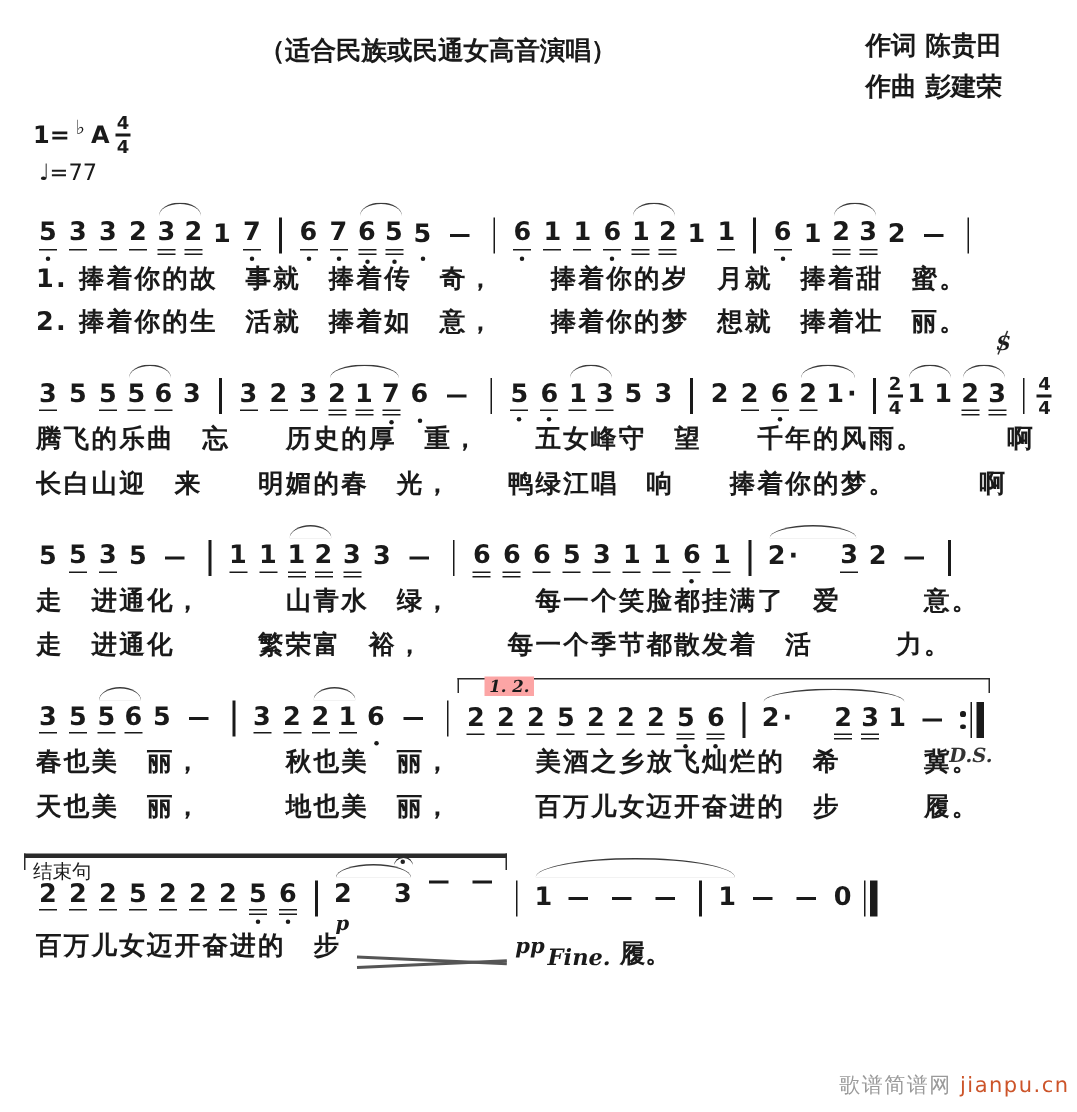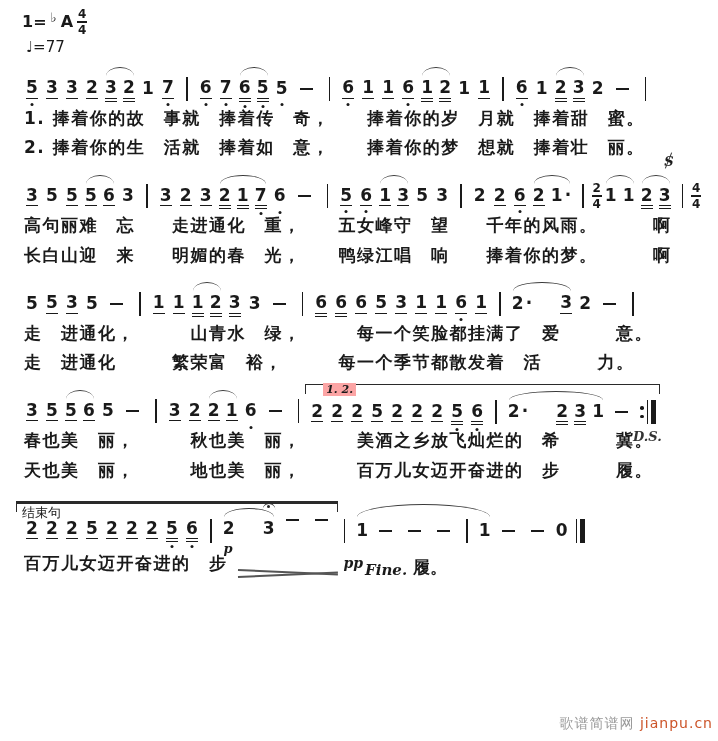--- a/index.html
+++ b/index.html
@@ -80,20 +80,27 @@
   .fine { font:italic bold 15px "DejaVu Serif", serif; margin-right:6px; }
   .tail { font-size:17px; font-weight:bold; margin-top:10px; }
 
   .watermark { position:absolute; right:5px; bottom:8px; font-size:14px; letter-spacing:1px; }
 </style>
 </head>
 <body>
 
 <div class="sheet">
 
+  <div class="subhead">
+    <div class="subtitle">（适合民族或民通女高音演唱）</div>
+    <div class="credits">
+      <div>作词 陈贵田</div>
+      <div>作曲 彭建荣</div>
+    </div>
+  </div>
 
   <div class="keyrow">
     <span>1=</span>
       <span class="flat">♭</span>
       <span>A</span>
     <span class="meter">
       <span>4</span>
       <i class="tline"></i>
       <span>4</span>
     </span>
@@ -200,21 +207,21 @@
             <span class="note u2">3</span>
             <span class="seg">S</span>
           </span>
           <span class="bar"></span>
           <span class="time">
             <span>4</span>
             <span class="tline"></span>
             <span>4</span>
           </span>
         </div>
-        <div class="lyric">高句丽难　忘　　走进通化　重，　　五女峰守　望　　千年的风雨。　　　啊</div>
+        <div class="lyric">腾飞的乐曲　忘　　历史的厚　重，　　五女峰守　望　　千年的风雨。　　　啊</div>
         <div class="lyric">长白山迎　来　　明媚的春　光，　　鸭绿江唱　响　　捧着你的梦。　　　啊</div>
       </div>
       <div class="sys sys2">
         <div class="noterow">
           <span class="note">5</span>
           <span class="note u1">5</span>
           <span class="note u1">3</span>
           <span class="note">5</span>
           <span class="dash"></span>
           <span class="bar"></span>

